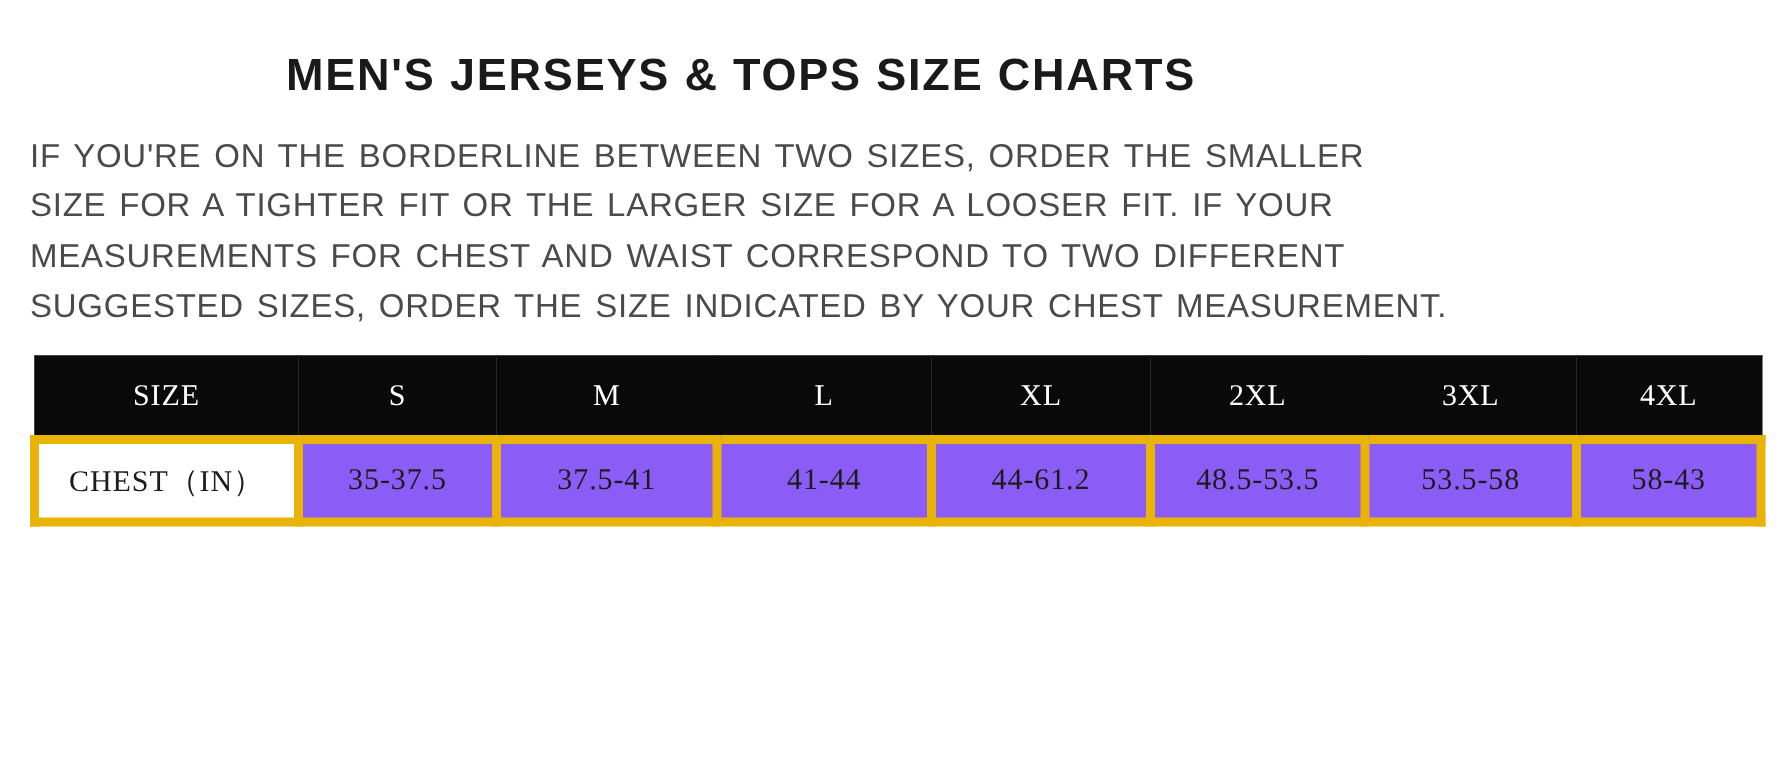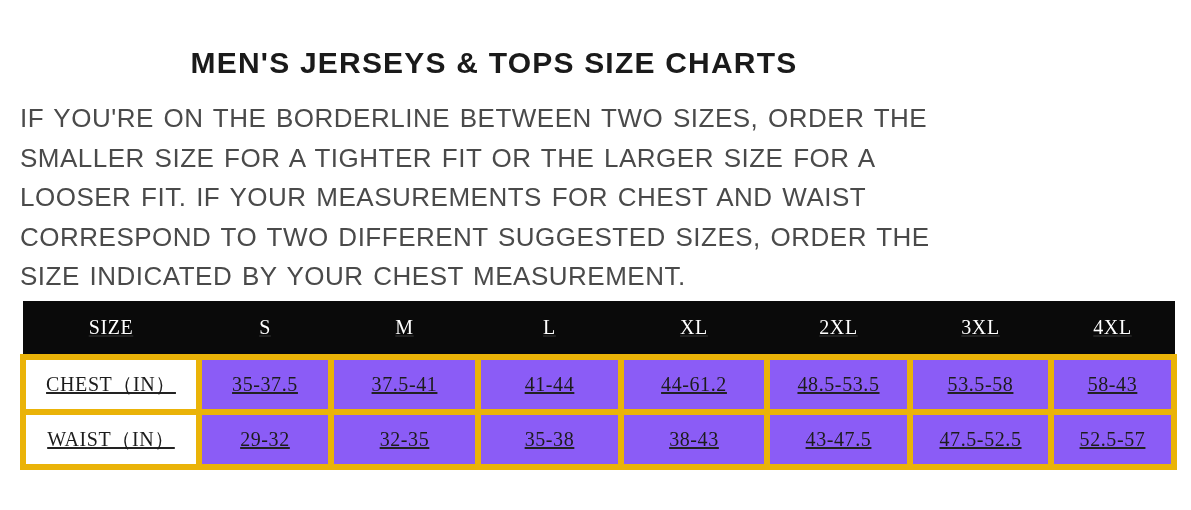--- a/index.html
+++ b/index.html
@@ -12,48 +12,47 @@
     background: #ffffff;
     font-family: "Liberation Sans", sans-serif;
     color: #222222;
     overflow: hidden;
   }
   .page {
     width: 988px;
     height: 510px;
     position: relative;
     box-sizing: border-box;
-    padding: 12px 20px;
+    padding: 0 20px;
   }
   .title {
     text-align: center;
     font-family: "Liberation Sans", sans-serif;
     font-weight: bold;
     font-size: 30px;
     letter-spacing: 1.2px;
     color: #1a1a1a;
     margin: 0;
     padding-top: 33px;
     padding-bottom: 0;
     line-height: 1.2;
   }
   .intro {
     margin: 0;
     padding-top: 18px;
     font-family: "Liberation Sans", sans-serif;
-    font-size: 26px;
+    font-size: 22px;
     letter-spacing: 0.5px;
     line-height: 1.52;
     color: #4a4a4a;
     text-align: left;
     word-spacing: 2px;
   }
   .table-wrap {
-    margin-top: 4px;
-    text-decoration: underline;
+    margin-top: 16px;
   }
   table.size-chart {
     border-collapse: collapse;
     width: 1151px;
     table-layout: fixed;
     font-family: "Liberation Serif", serif;
   }
   table.size-chart th,
   table.size-chart td {
     border: 6px solid #eab308;
@@ -126,27 +125,17 @@
         <tr>
           <td class="rowhead">CHEST（IN）</td>
           <td>35-37.5</td>
           <td>37.5-41</td>
           <td>41-44</td>
           <td>44-61.2</td>
           <td>48.5-53.5</td>
           <td>53.5-58</td>
           <td>58-43</td>
         </tr>
-        <tr>
-          <td class="rowhead">WAIST（IN）</td>
-          <td>29-32</td>
-          <td>32-35</td>
-          <td>35-38</td>
-          <td>38-43</td>
-          <td>43-47.5</td>
-          <td>47.5-52.5</td>
-          <td>52.5-57</td>
-        </tr>
       </tbody>
     </table>
   </div>
 
 </div>
 
 </body></html>

